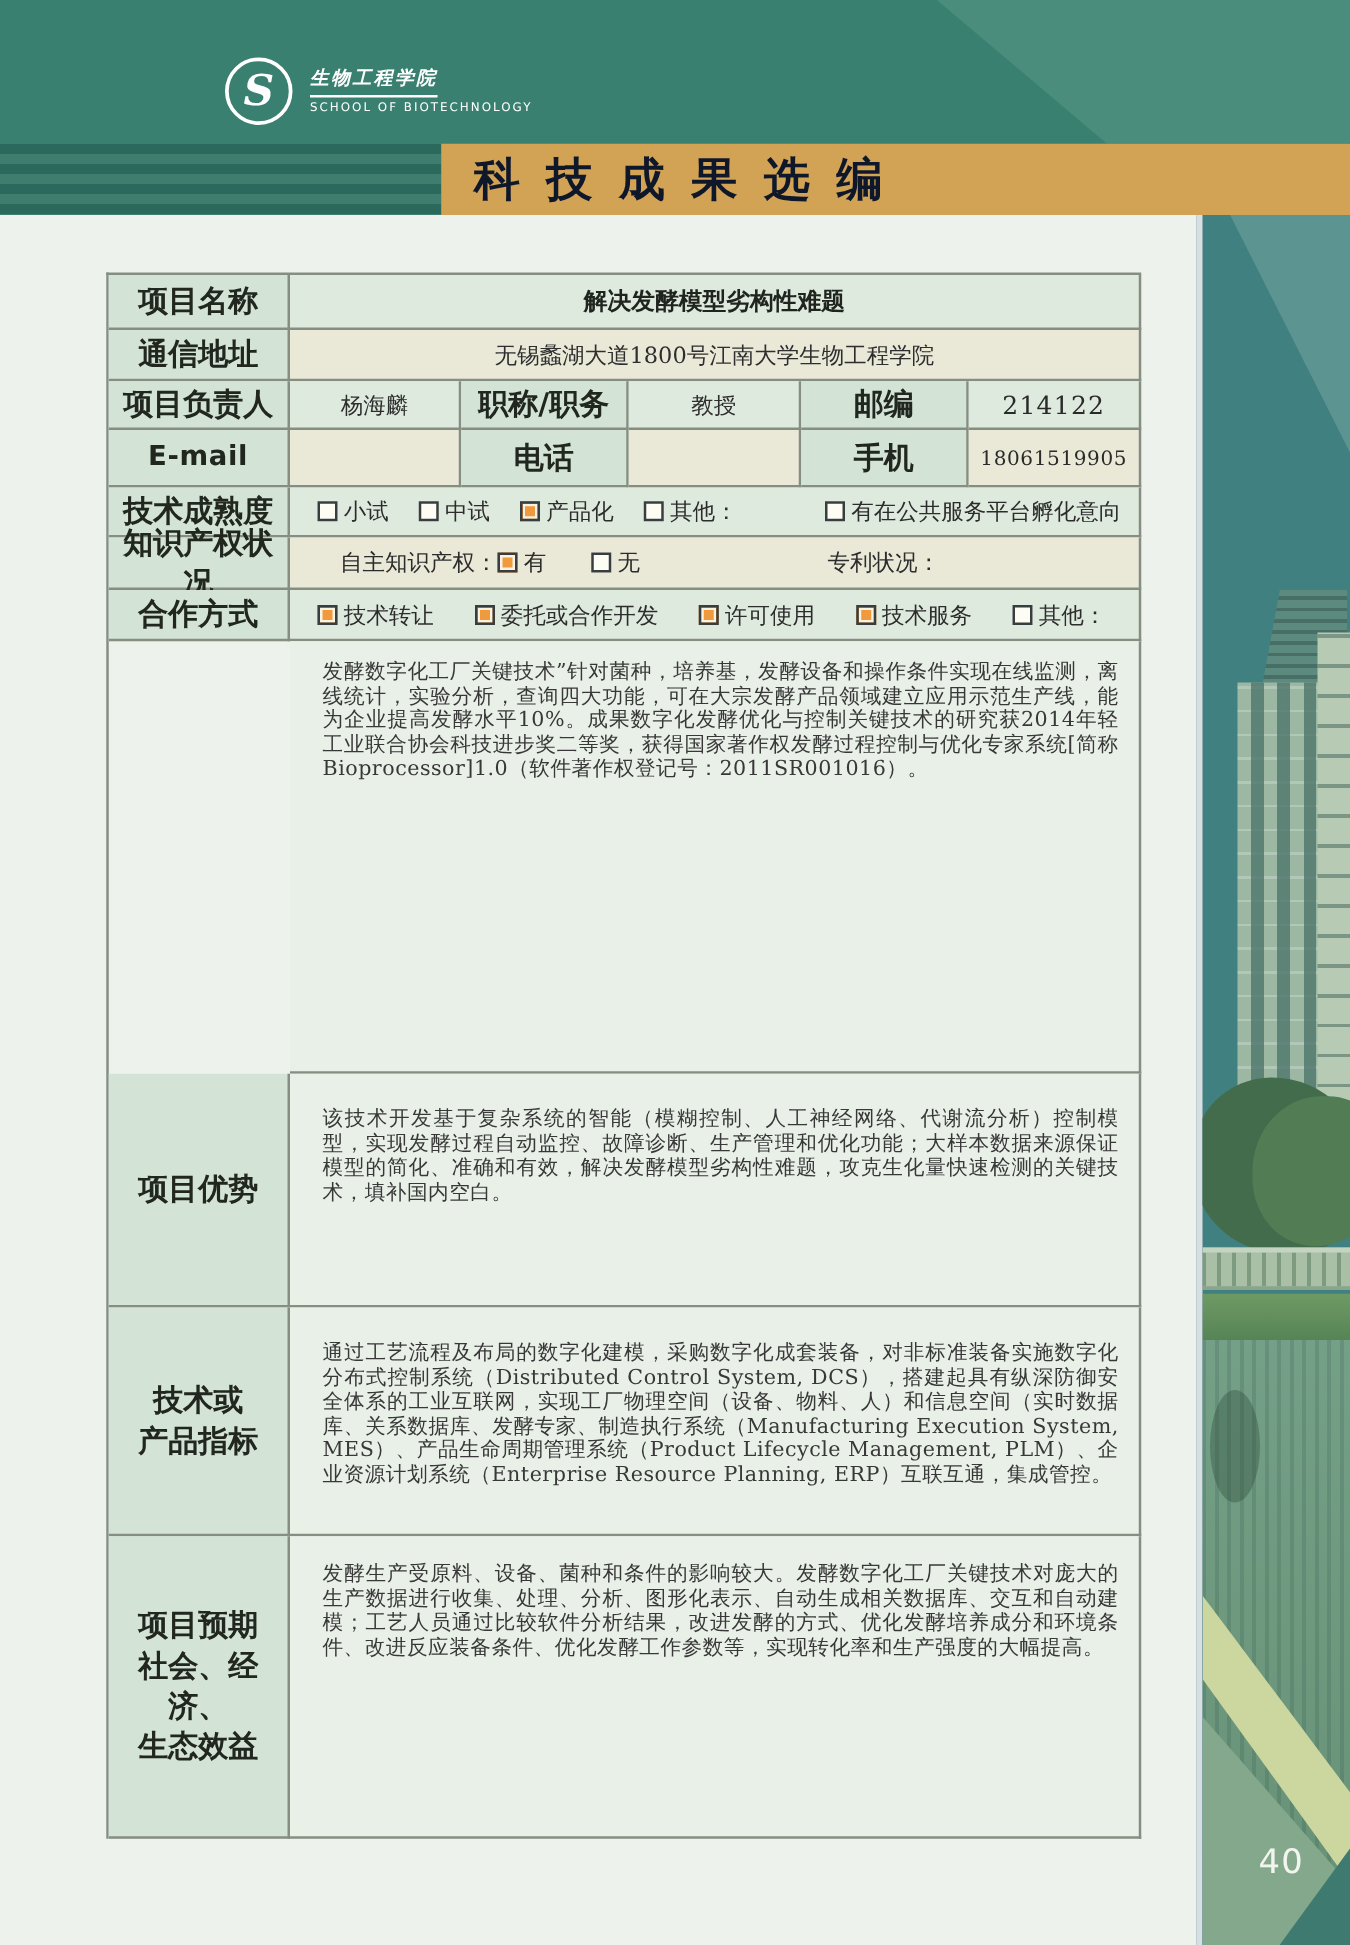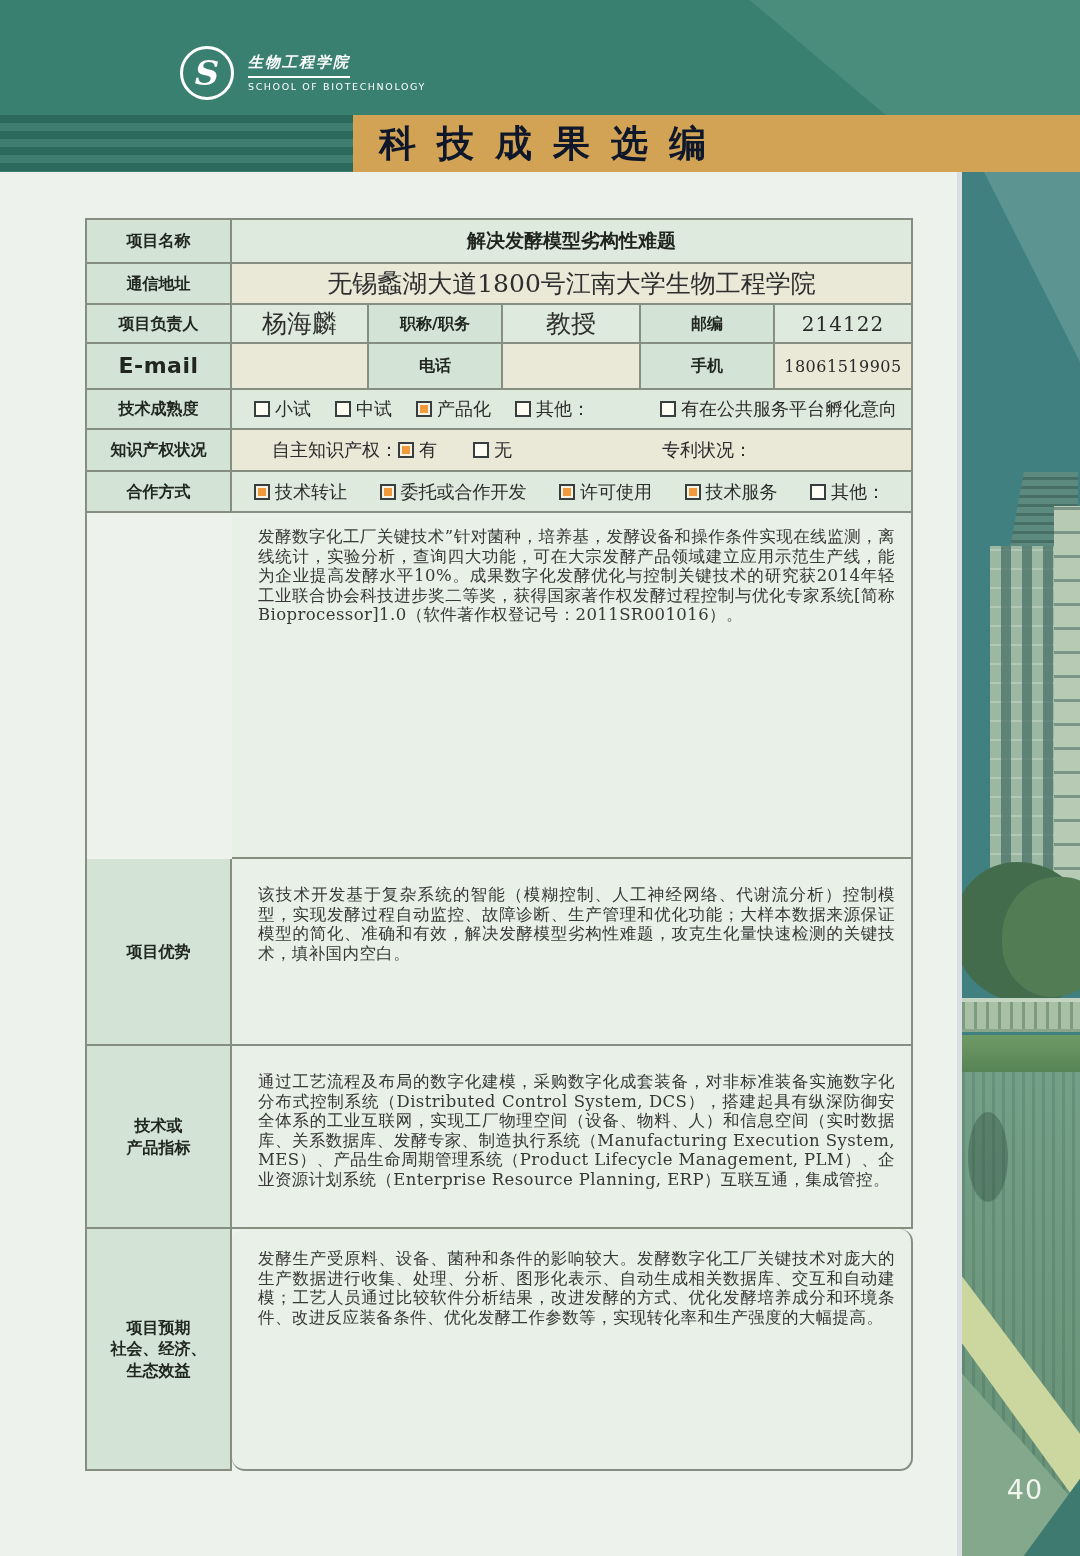--- a/index.html
+++ b/index.html
@@ -48,30 +48,30 @@
     position:absolute; left:85px; top:218px;
     display:grid;
     grid-template-columns:145px 137px 134px 138px 134px 138px;
     grid-template-rows:44px 41px 39px 46px 40px 42px 41px 346px 187px 183px 242px;
     border-top:2px solid #868e82; border-left:2px solid #868e82;
   }
   .cell { border-right:2px solid #868e82; border-bottom:2px solid #868e82; position:relative; }
   .lab {
     background:#d3e4d6; display:flex; flex-direction:column;
     align-items:center; justify-content:center;
-    font-weight:bold; font-size:16px; color:#21261f; line-height:1.35; text-align:center;
+    font-weight:bold; font-size:24px; color:#21261f; line-height:1.35; text-align:center;
   }
   .lab-en { font-size:22px; letter-spacing:0.5px; }
   .wide { grid-column:2 / 7; }
   .val-g { background:#dfeade; }
   .val-c { background:#eae9d8; }
   .val-p { background:#e9f0e8; }
   .center-val { display:flex; align-items:center; justify-content:center; }
   .bold-val { font-weight:bold; font-size:19px; color:#20241f; }
-  .kai { font-family:"DejaVu Serif", serif; font-size:25px; color:#2e2e2e; }
+  .kai { font-family:"DejaVu Serif", serif; font-size:18px; color:#2e2e2e; }
   .num { font-family:"DejaVu Serif", serif; font-size:20px; color:#2a2a2a; letter-spacing:1px; }
   .num-sm { font-size:16px; letter-spacing:0.5px; }
 
   
   .cb-row {
     display:flex; align-items:center; padding:0 14px 0 22px;
     font-family:"DejaVu Serif", serif; font-size:18px; color:#2c2c2c;
   }
   .cb-item { display:flex; align-items:center; white-space:nowrap; }
   .cb {
@@ -83,21 +83,21 @@
   .push-right { margin-left:auto; }
 
   
   .para-cell { padding:14px 16px 10px 26px; }
   .para {
     font-family:"DejaVu Serif", serif; font-size:16.5px; line-height:19.5px;
     color:#383838; text-align:justify; letter-spacing:0.4px;
   }
   .para + .para { margin-top:10px; }
   .pt-lg { padding-top:26px; }
-  .pt-md { padding-top:20px;border-radius:13px; }
+  .pt-md { padding-top:20px; }
 
   
   #strip {
     position:absolute; left:957px; top:172px; width:135px; height:1384px;
     background:#418080; border-left:5px solid #d9dee3; overflow:hidden;
   }
   #strip > div { position:absolute; }
   .sky-light { left:0; top:0; width:123px; height:200px; background:#5b9490;
     clip-path:polygon(18% 0, 100% 0, 100% 100%); }
   .bldg-roof { left:34px; top:300px; width:82px; height:80px; background:#5d8a7e;

